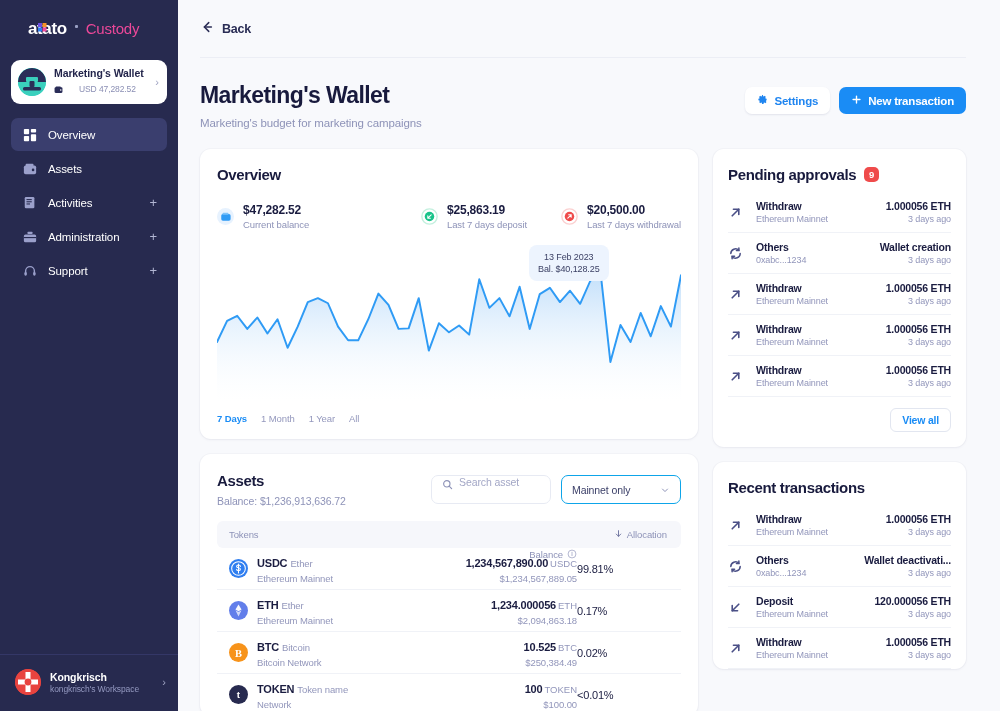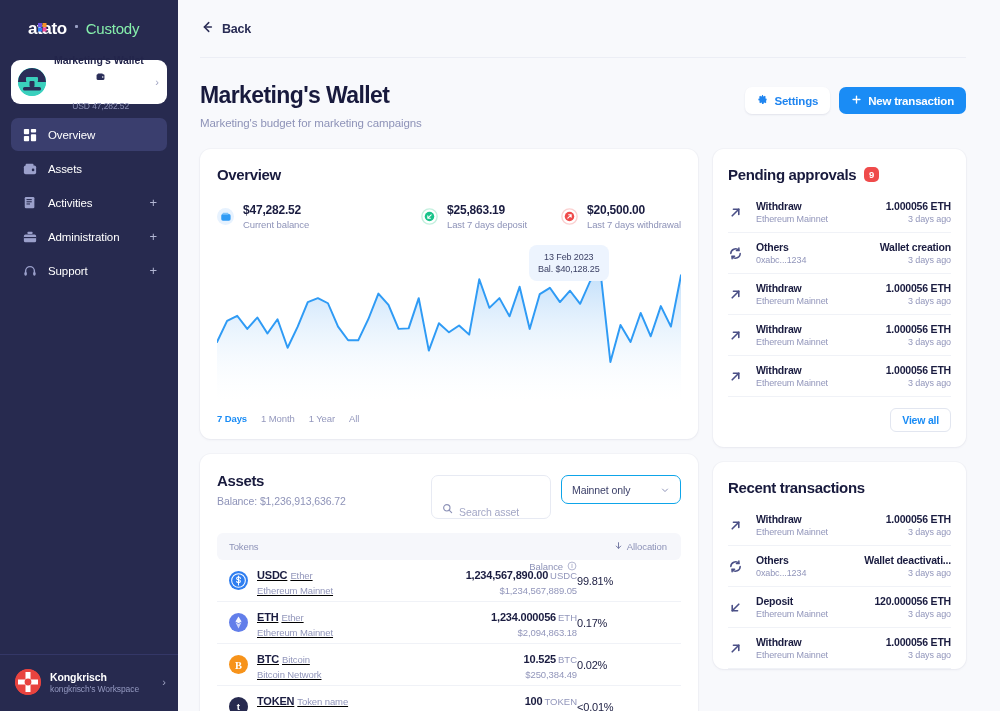--- a/index.html
+++ b/index.html
@@ -21,39 +21,39 @@
   .logo-row {
     height: 56px; display: flex; align-items: center;
     padding-left: 28px; gap: 5px;
   }
   .logo-mark { display: flex; align-items: baseline; }
   .logo-word {
     color: #ffffff; font-size: 17px; font-weight: 700;
     letter-spacing: -0.4px; position: relative; line-height: 1;
   }
   .logo-dot { width: 3px; height: 3px; background: #9aa0c4; border-radius: 1px; display:inline-block; margin: 0 3px 3px 3px;}
-  .logo-custody { color: #86efac; font-size: 15px; font-weight: 400; letter-spacing: -0.2px;}
+  .logo-custody { color: #ec4899; font-size: 15px; font-weight: 400; letter-spacing: -0.2px;}
 
   .wallet-card {
     margin: 4px 11px 14px 11px;
     background: #ffffff; border-radius: 9px;
     height: 44px; display: flex; align-items: center;
     padding: 0 8px 0 7px; gap: 8px; cursor: pointer;
   }
   .wallet-avatar {
     width: 28px; height: 28px; border-radius: 50%;
     flex: 0 0 28px; overflow: hidden; position: relative;
     background: #2ecfc0;
   }
   .wallet-info { flex: 1; min-width: 0; }
   .wallet-name {
     font-size: 10.5px; font-weight: 700; color: #23254b;
     letter-spacing: -0.1px; white-space: nowrap;
   }
-  .wallet-bal-row { display: flex; align-items: center; gap: 16px; margin-top: 1px; flex-direction: column; }
+  .wallet-bal-row { display: flex; align-items: center; gap: 16px; margin-top: 1px; }
   .wallet-bal { font-size: 8.5px; color: #8b8fb4; letter-spacing: -0.1px; }
   .chev-right { color: #9fa3c2; font-size: 11px; flex: 0 0 auto; }
 
   .nav { display: flex; flex-direction: column; gap: 1px; padding: 0 11px; }
   .nav-item {
     height: 33px; display: flex; align-items: center; gap: 11px;
     padding: 0 10px 0 11px; border-radius: 7px; cursor: pointer;
     color: #ffffff;
   }
   .nav-item.active { background: #3a3e6e; }
@@ -131,22 +131,22 @@
   .range { font-size: 9.5px; color: #9498bd; cursor: pointer; letter-spacing: -0.1px; }
   .range.active { color: #1a8cf5; font-weight: 700; }
 
   
   .assets-card { padding: 18px 17px 0 17px; flex: 1; overflow: hidden; }
   .assets-head { display: flex; align-items: flex-start; }
   .assets-head-left { flex: 1; }
   .assets-bal { font-size: 10.5px; color: #8e93b8; margin-top: 6px; letter-spacing: -0.1px; }
   .assets-tools { display: flex; gap: 10px; padding-top: 3px; }
   .search-box {
-    width: 120px; height: 44px; background: #fff; border: 1px solid #e7eaf3;
-    border-radius: 7px; display: flex; align-items: flex-end; gap: 6px; padding: 0 10px;
+    width: 120px; height: 29px; background: #fff; border: 1px solid #e7eaf3;
+    border-radius: 7px; display: flex; align-items: flex-start; gap: 6px; padding: 0 10px;
   }
   .search-ph { font-size: 10.5px; color: #a3a7c6; letter-spacing: -0.1px; }
   .select-box {
     width: 120px; height: 29px; background: #fff; border: 1px solid #0ea5e9;
     border-radius: 7px; display: flex; align-items: center; padding: 0 10px;
     cursor: pointer;
   }
   .select-val { flex: 1; font-size: 10.5px; color: #3c4069; letter-spacing: -0.1px; }
 
   .tbl { margin-top: 14px; }
@@ -155,21 +155,21 @@
     display: flex; align-items: center; padding: 0 14px 0 12px;
   }
   .th { font-size: 9.5px; color: #8e93b8; letter-spacing: -0.1px; }
   .th-tokens { flex: 1; }
   .th-balance { width: 142px; text-align: right; display:flex; align-items:center; justify-content:flex-end; gap:4px;margin-top:40px;}
   .th-alloc { width: 90px; text-align: right; display:flex; align-items:center; justify-content:flex-end; gap:4px;}
   .row {
     height: 42px; display: flex; align-items: center;
     padding: 0 14px 0 12px; border-bottom: 1px solid #f0f2f7;
   }
-  .row-token { flex: 1; display: flex; align-items: center; gap: 9px; text-decoration: underline; }
+  .row-token { flex: 1; display: flex; align-items: center; gap: 9px; }
   .tok-ico { width: 19px; height: 19px; flex: 0 0 19px; }
   .tok-sym { font-size: 11px; font-weight: 700; color: #1a1c40; letter-spacing: -0.2px; }
   .tok-name { font-size: 9.5px; color: #9296bb; letter-spacing: -0.1px; margin-left: 3px;}
   .tok-net { font-size: 9.5px; color: #9296bb; margin-top: 2px; letter-spacing: -0.1px; }
   .row-bal { width: 142px; text-align: right; }
   .bal-amt { font-size: 11px; font-weight: 700; color: #1a1c40; letter-spacing: -0.2px; }
   .bal-unit { font-size: 9.5px; color: #9296bb; font-weight: 400; margin-left: 2px; }
   .bal-usd { font-size: 9.5px; color: #9296bb; margin-top: 2px; letter-spacing: -0.1px; }
   .row-alloc { width: 90px; text-align: left; font-size: 11px; color: #1a1c40; letter-spacing: -0.2px; }
 

